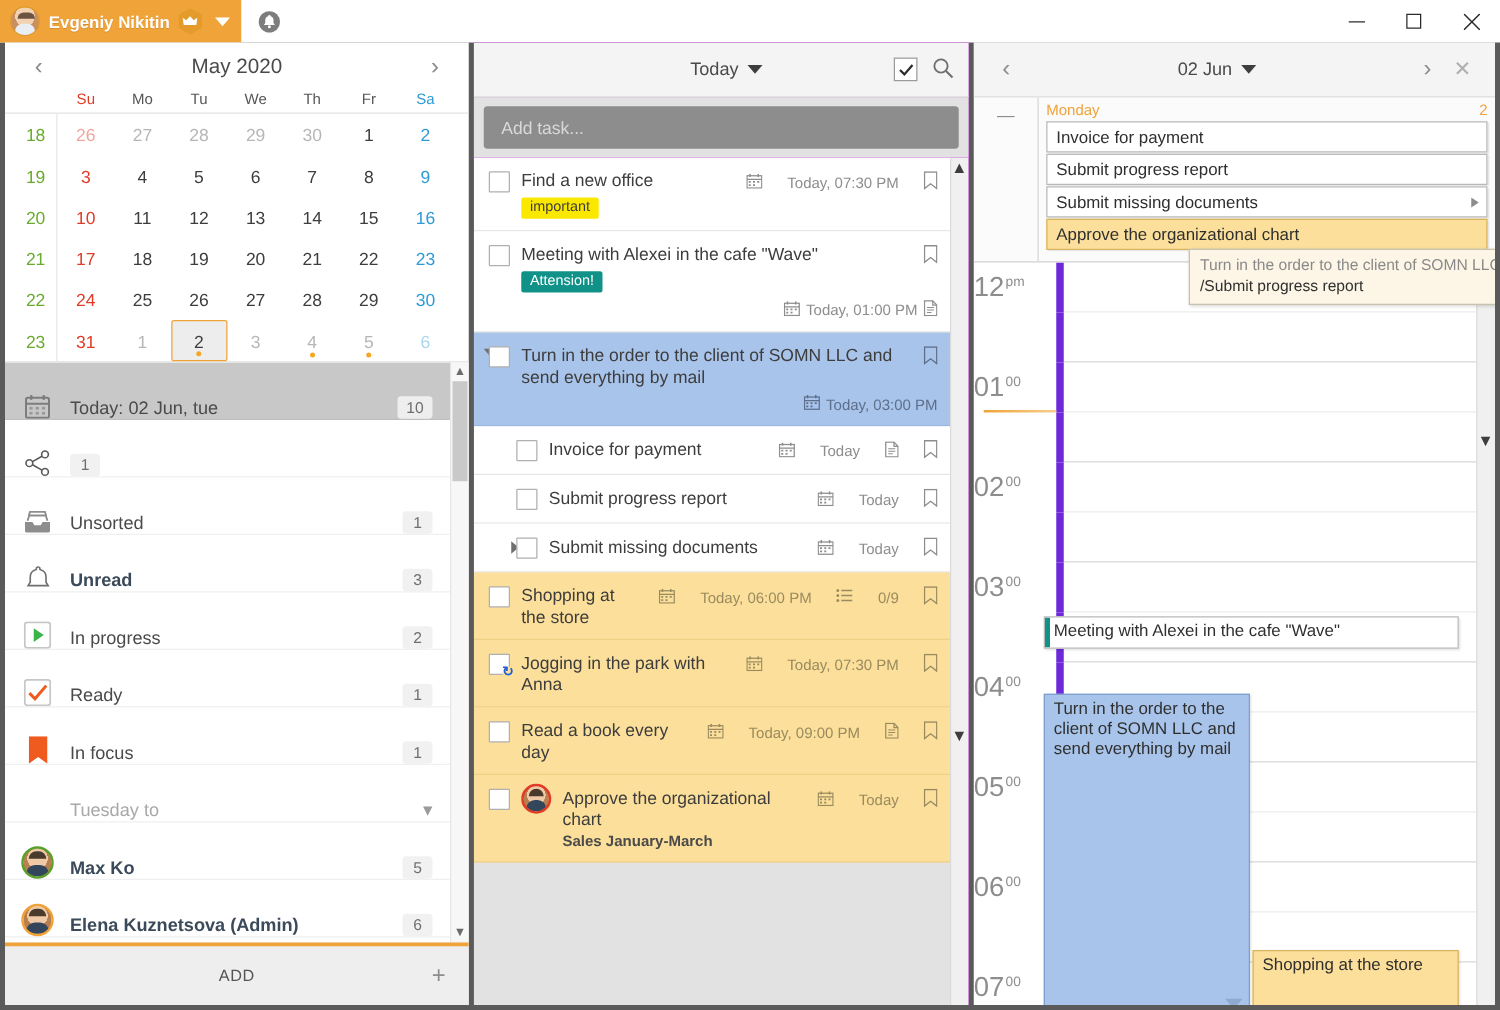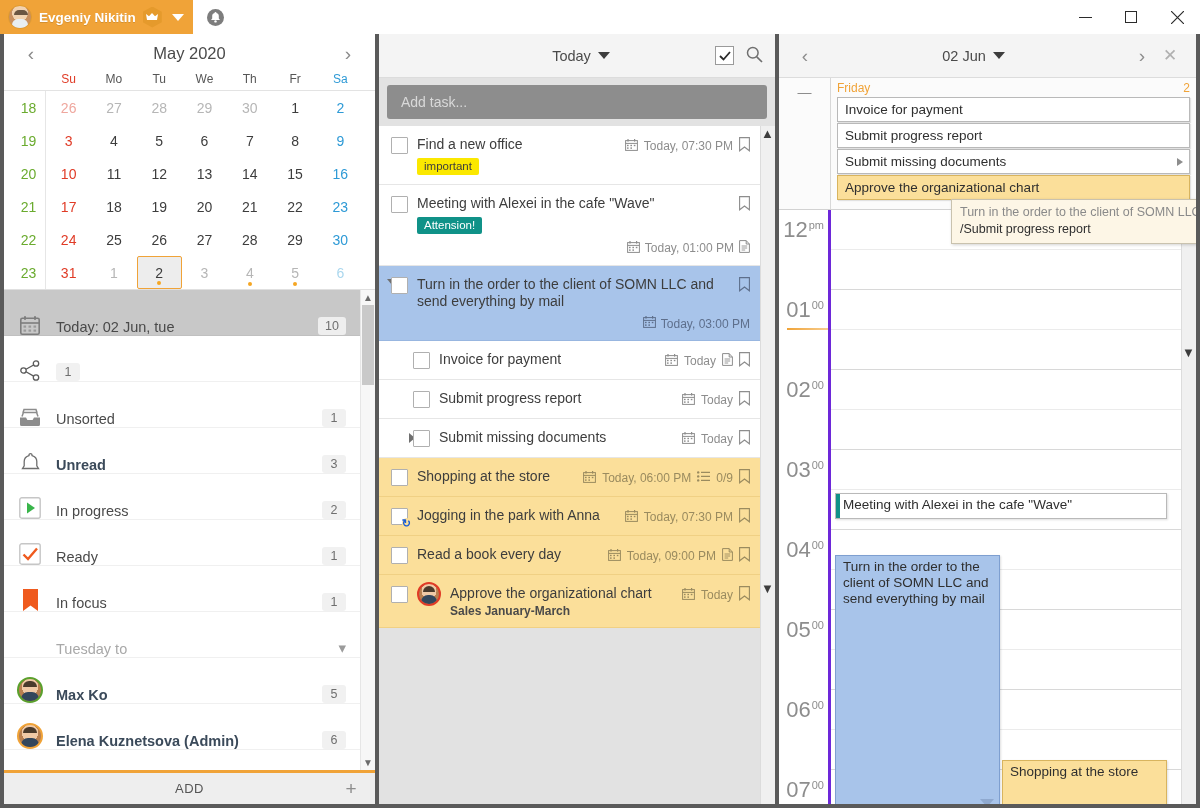--- a/index.html
+++ b/index.html
@@ -162,21 +162,21 @@
   }
   .vscroll .arrow {
     height: 15px; display: flex; align-items: center; justify-content: center;
     color: #6b6b6b; font-size: 10px; flex: none;
   }
   .vscroll .track { flex: 1; position: relative; }
   .vscroll .thumb {
     position: absolute; left: 1px; right: 1px; background: #c9c9c9;
   }
   .add-bar {
-    height: 34px; flex: none; background: #eeeeee;
+    height: 50px; flex: none; background: #eeeeee;
     border-top: 3px solid #f0a338;
     display: flex; align-items: center; justify-content: center;
     position: relative; color: #555; font-size: 13px; letter-spacing: .5px;
   }
   .add-bar .plus {
     position: absolute; right: 18px; font-size: 19px; color: #8d8d8d; line-height: 1;
   }
 
   
   .panel-mid { width: 396px; display: flex; flex-direction: column; background:#d946ef; }
@@ -243,21 +243,21 @@
   .tag.important { background: #fbe800; color: #3d3d3d; }
   .tag.attension { background: #109288; color: #ffffff; }
   .task-meta {
     display: flex; align-items: center; gap: 5px; color: #8d8d8d;
     font-size: 12px; white-space: nowrap; margin-top: 1px;
   }
   .task-meta.below { justify-content: flex-end; margin-top: 6px; }
   .task.sel .task-meta { color: #5e6f8c; }
   .task.amber .task-meta { color: #9a8b5f; }
   .meta-right {
-    display: flex; align-items: center; gap: 6px; margin-left: auto; padding-left: 8px;
+    display: flex; align-items: center; gap: 20px; margin-left: auto; padding-left: 8px;
   }
   .ico-cal, .ico-doc, .ico-flag, .ico-list {
     display: inline-block; flex: none;
   }
   .mid-vscroll {
     width: 15px; background: #f0f0f0; border-left: 1px solid #dcdcdc;
     display: flex; flex-direction: column; flex: none;
   }
 
   
@@ -297,22 +297,22 @@
   .ev.amber { background: #fbdf9a; border-color: #d8b45e; }
   .ev .mini-caret {
     position: absolute; right: 6px; top: 50%; transform: translateY(-50%);
     width:0;height:0;border-left:6px solid #8d8d8d;
     border-top:4px solid transparent;border-bottom:4px solid transparent;
   }
   .grid-scroll { flex: 1; display: flex; min-height: 0; overflow: hidden; }
   .hours { flex: 1; position: relative; min-width: 0; }
   .hrow { display: flex; height: 40px; }
   .hgutter {
-    width: 52px; flex: none; border-right: 3px solid #6d28d9;
-    display: flex; align-items: center; justify-content: flex-end;
+    width: 72px; flex: none; border-right: 6px solid #6d28d9;
+    display: flex; align-items: center; 
     padding-right: 4px; position: relative;
   }
   .htime { font-size: 22px; color: #8d8d8d; line-height: 1; }
   .htime sup { font-size: 11px; vertical-align: super; margin-left: 1px; }
   .hgutter.now .htime { color: #8d8d8d; }
   .hgutter.now::after {
     content:""; position:absolute; left:8px; right:0; bottom:0; height:2px;
     background: linear-gradient(to right, #f0a338, #f7cd8f);
   }
   .hcell { flex: 1; border-bottom: 1px solid #d8d8d8; }
@@ -1002,21 +1002,21 @@
       <div class="rh-close">✕</div>
     </div>
 
     <div class="day-area">
       <div class="day-main">
 
         <div class="allday">
           <div class="allday-gutter">—</div>
           <div class="allday-body">
             <div class="allday-head">
-              <span>Friday</span>
+              <span>Monday</span>
               <span>2</span>
             </div>
             <div id="allday-list">
                 <div class="ev">
                   <span>Invoice for payment</span>
                 </div>
                 <div class="ev">
                   <span>Submit progress report</span>
                 </div>
                 <div class="ev">

